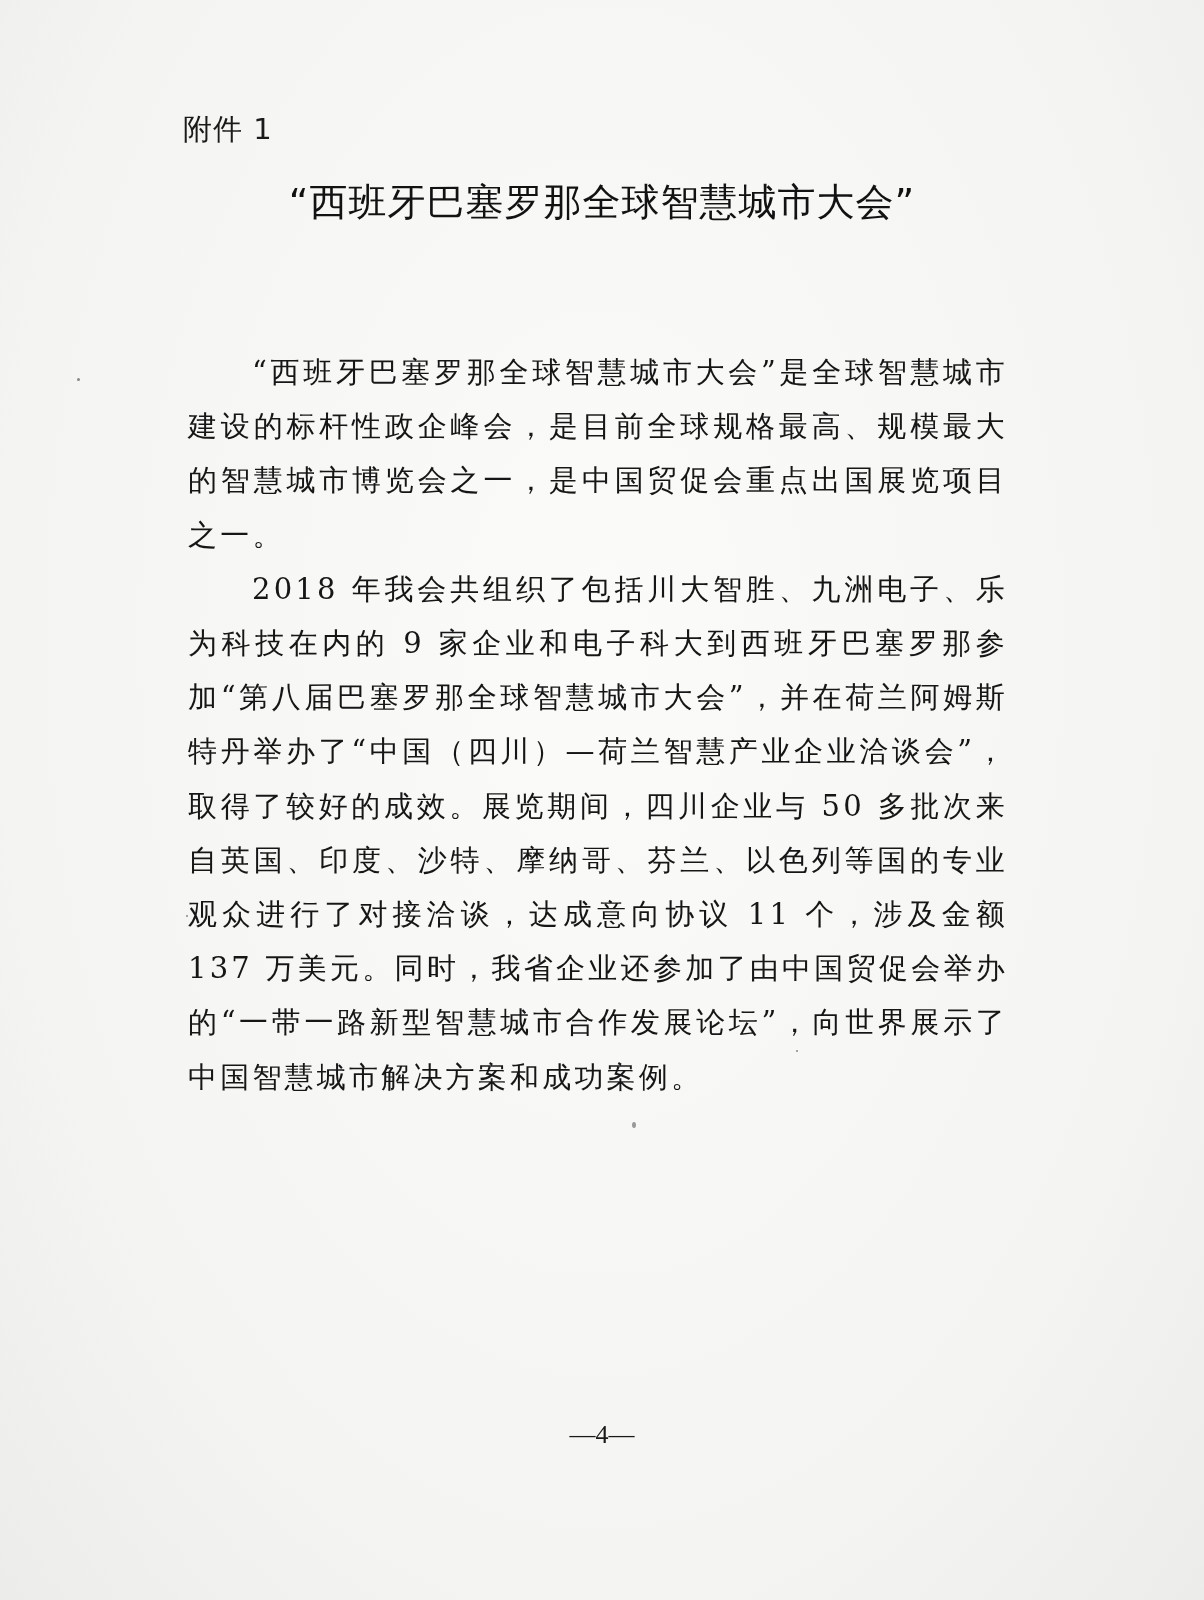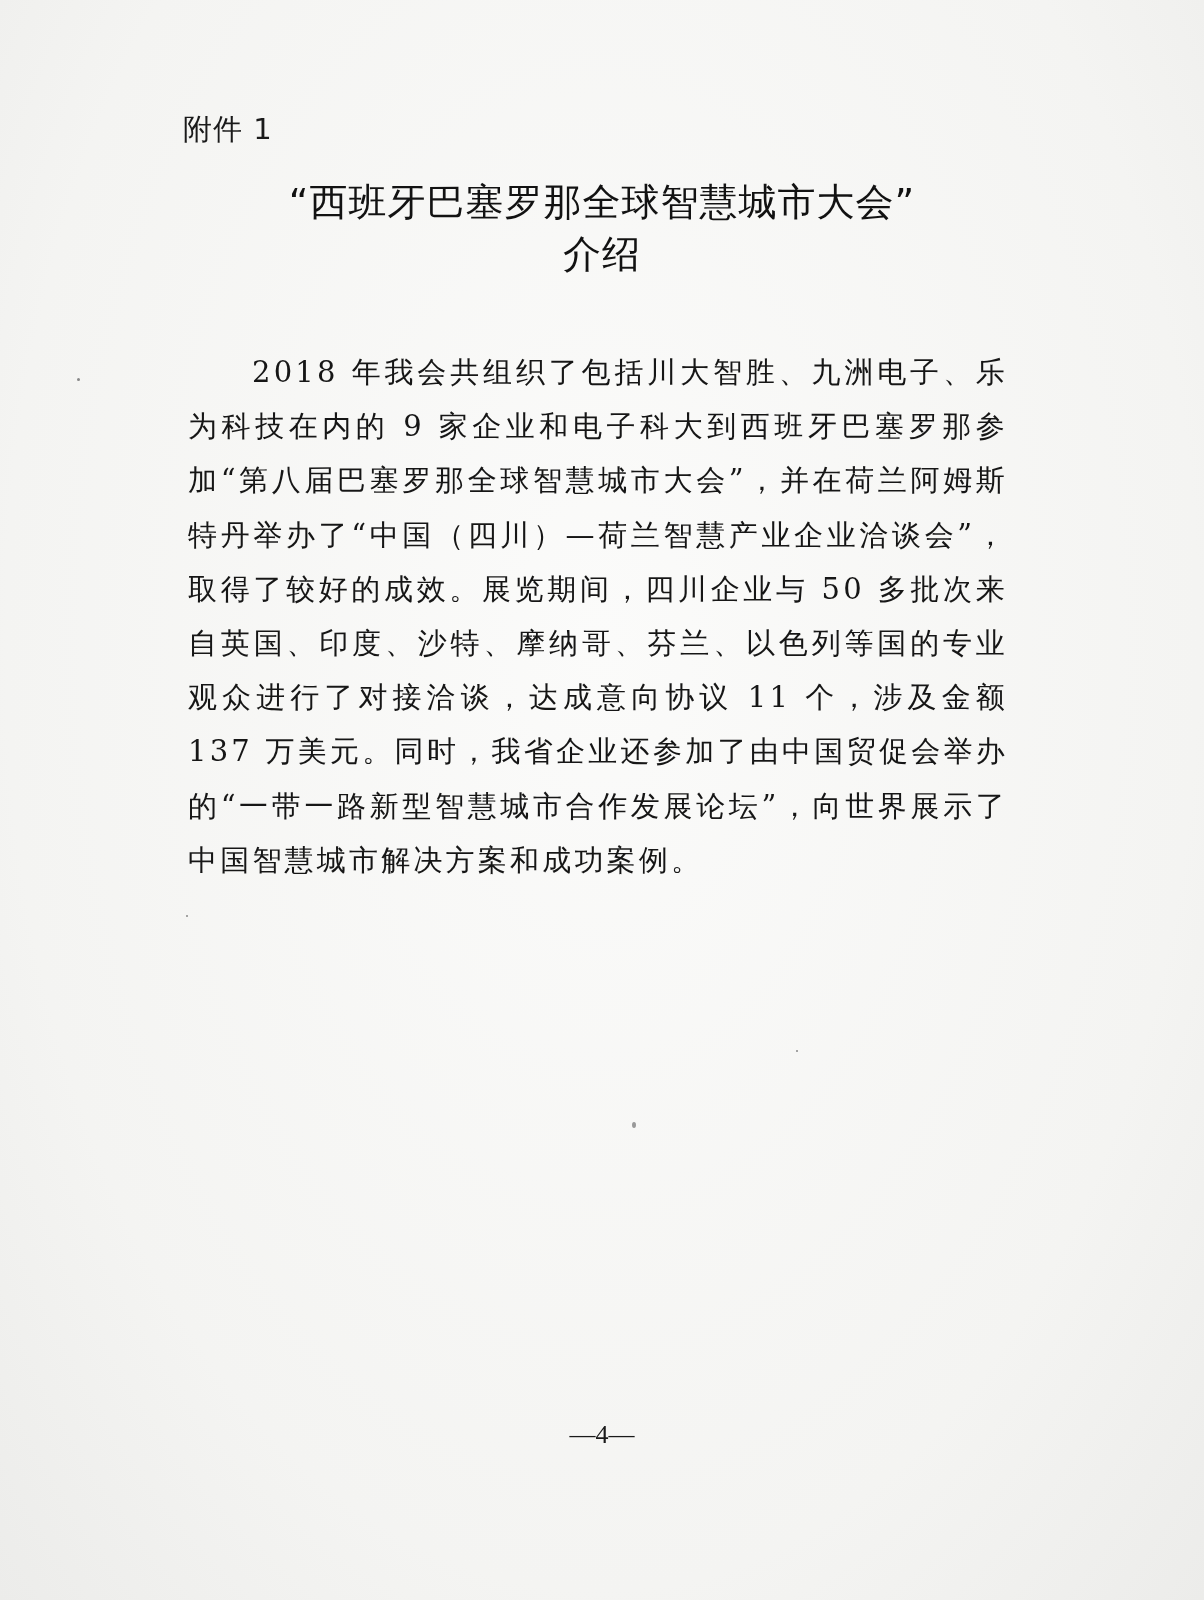--- a/index.html
+++ b/index.html
@@ -85,24 +85,24 @@
   </style>
 </head>
 <body>
 
 <div class="page">
 
   <div class="attachment-label">附件 1</div>
 
   <div class="title-block">
     <span class="title-line first">“西班牙巴塞罗那全球智慧城市大会”</span>
-    <span class="title-line">介绍</span>
   </div>
 
   <div class="body-text">
+    <p class="para">“西班牙巴塞罗那全球智慧城市大会”是全球智慧城市建设的标杆性政企峰会，是目前全球规格最高、规模最大的智慧城市博览会之一，是中国贸促会重点出国展览项目之一。</p>
     <p class="para">2018 年我会共组织了包括川大智胜、九洲电子、乐为科技在内的 9 家企业和电子科大到西班牙巴塞罗那参加“第八届巴塞罗那全球智慧城市大会”，并在荷兰阿姆斯特丹举办了“中国（四川）—荷兰智慧产业企业洽谈会”，取得了较好的成效。展览期间，四川企业与 50 多批次来自英国、印度、沙特、摩纳哥、芬兰、以色列等国的专业观众进行了对接洽谈，达成意向协议 11 个，涉及金额 137 万美元。同时，我省企业还参加了由中国贸促会举办的“一带一路新型智慧城市合作发展论坛”，向世界展示了中国智慧城市解决方案和成功案例。</p>
   </div>
 
   <div class="page-number">—4—</div>
 
   <span class="speck" style="left:77px;top:378px;"></span>
   <span class="speck" style="left:632px;top:1122px;width:4px;height:6px;background:#999;"></span>
   <span class="speck" style="left:796px;top:1050px;width:2px;height:2px;"></span>
   <span class="speck" style="left:186px;top:915px;width:2px;height:2px;"></span>
 </div>

